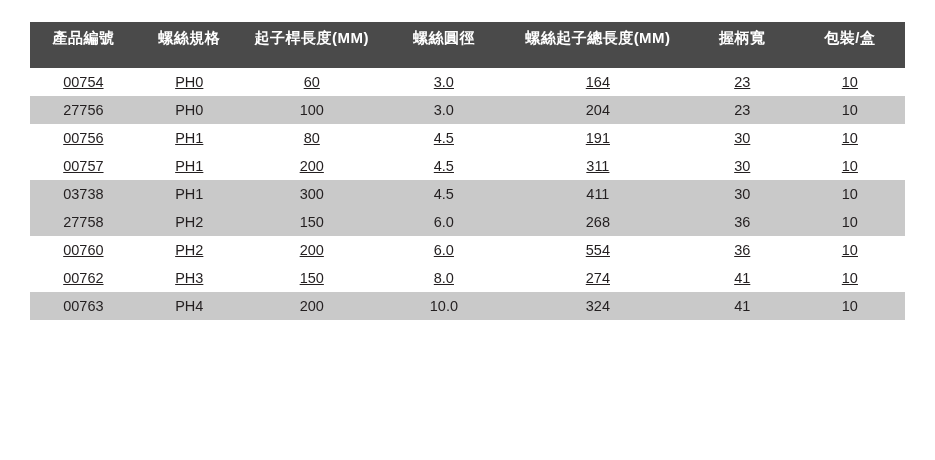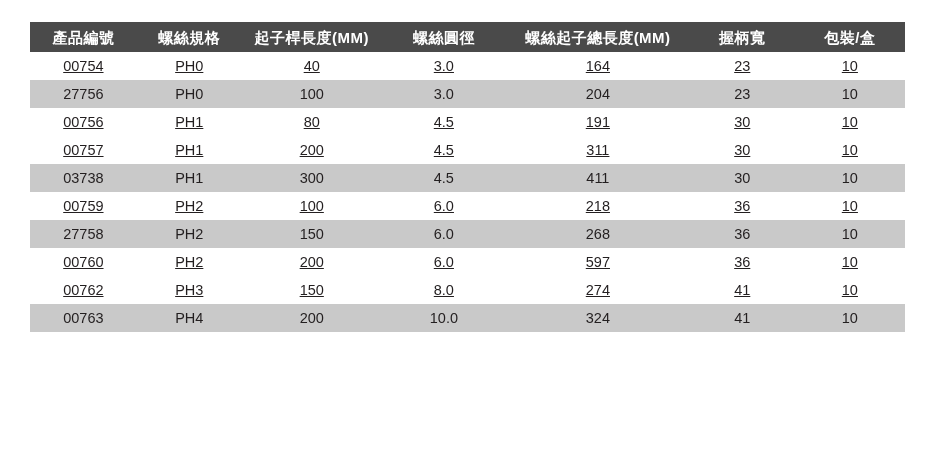--- a/index.html
+++ b/index.html
@@ -20,21 +20,21 @@
   table.spec-table {
     border-collapse: collapse;
     width: 100%;
     table-layout: fixed;
   }
   table.spec-table thead th {
     background: #4a4a4a;
     color: #ffffff;
     font-size: 15px;
     font-weight: bold;
-    padding: 7px 2px 4px 2px;
+    padding: 7px 2px 20px 2px;
     text-align: center;
     letter-spacing: 0.5px;
     border: none;
     white-space: nowrap;
   }
   table.spec-table tbody td {
     font-size: 14.5px;
     color: #231f20;
     text-align: center;
     padding: 6px 2px 6px 2px;
@@ -80,21 +80,21 @@
         <th>螺絲圓徑</th>
         <th>螺絲起子總長度(MM)</th>
         <th>握柄寬</th>
         <th>包裝/盒</th>
       </tr>
     </thead>
     <tbody>
       <tr class="row-odd">
         <td>00754</td>
         <td>PH0</td>
-        <td>40</td>
+        <td>60</td>
         <td>3.0</td>
         <td>164</td>
         <td>23</td>
         <td>10</td>
       </tr>
       <tr class="row-even">
         <td>27756</td>
         <td>PH0</td>
         <td>100</td>
         <td>3.0</td>
@@ -122,44 +122,35 @@
       </tr>
       <tr class="row-even">
         <td>03738</td>
         <td>PH1</td>
         <td>300</td>
         <td>4.5</td>
         <td>411</td>
         <td>30</td>
         <td>10</td>
       </tr>
-      <tr class="row-odd">
-        <td>00759</td>
-        <td>PH2</td>
-        <td>100</td>
-        <td>6.0</td>
-        <td>218</td>
-        <td>36</td>
-        <td>10</td>
-      </tr>
       <tr class="row-even">
         <td>27758</td>
         <td>PH2</td>
         <td>150</td>
         <td>6.0</td>
         <td>268</td>
         <td>36</td>
         <td>10</td>
       </tr>
       <tr class="row-odd">
         <td>00760</td>
         <td>PH2</td>
         <td>200</td>
         <td>6.0</td>
-        <td>597</td>
+        <td>554</td>
         <td>36</td>
         <td>10</td>
       </tr>
       <tr class="row-odd">
         <td>00762</td>
         <td>PH3</td>
         <td>150</td>
         <td>8.0</td>
         <td>274</td>
         <td>41</td>

